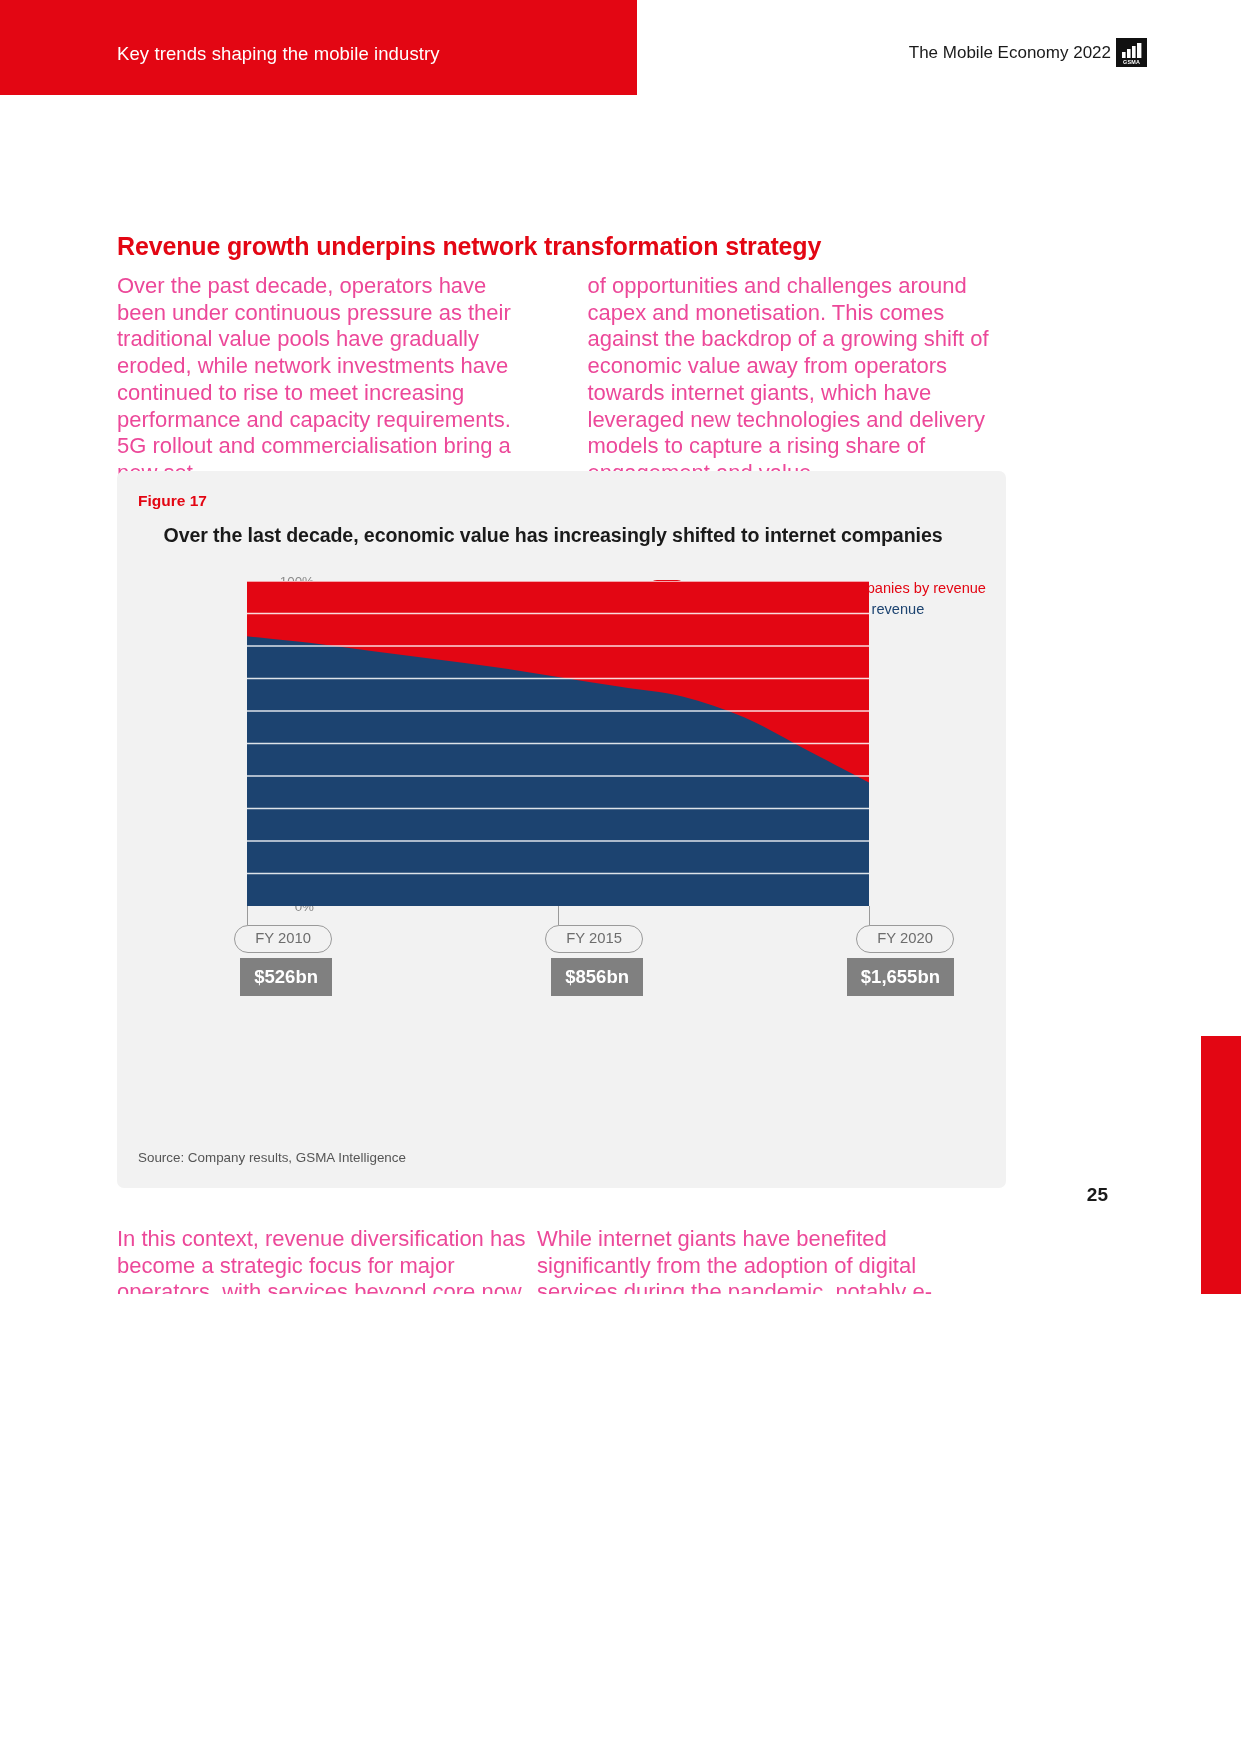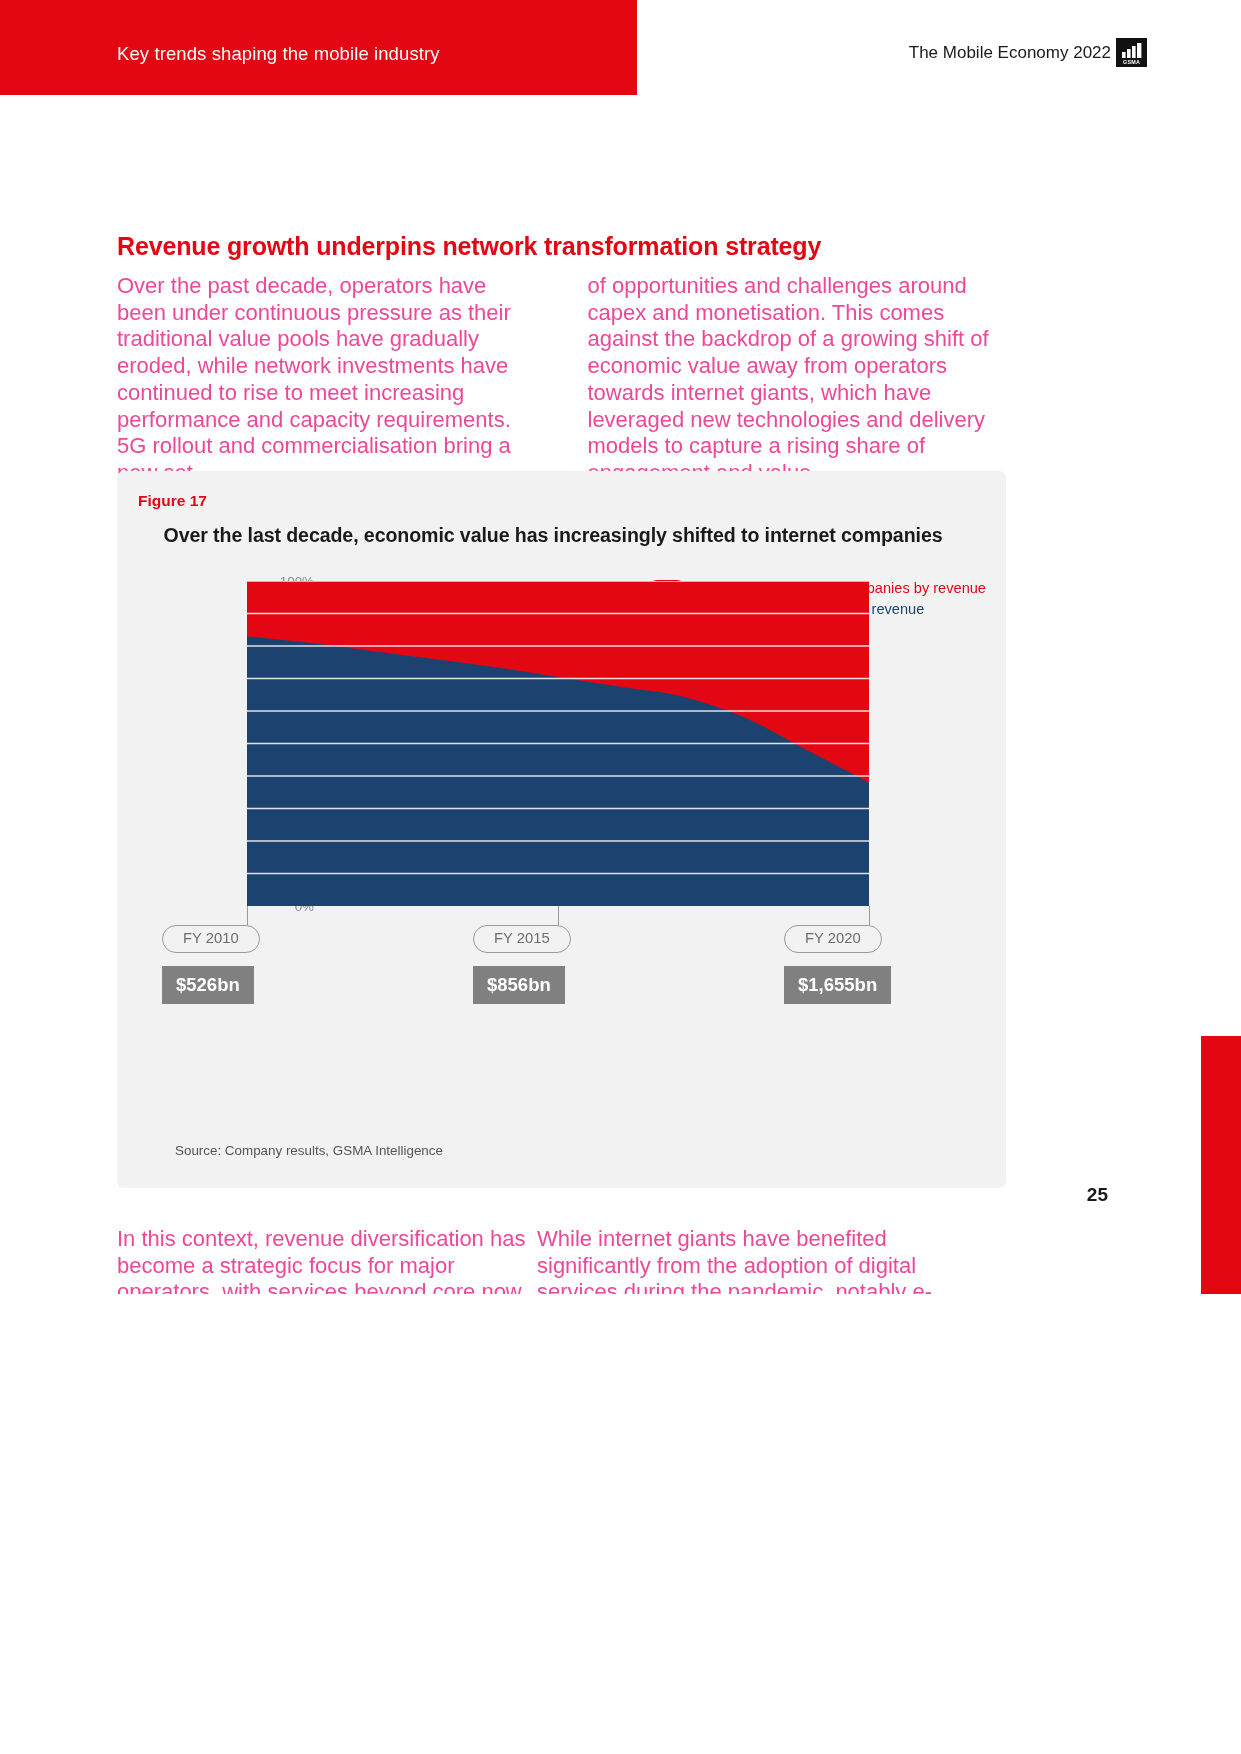--- a/index.html
+++ b/index.html
@@ -97,49 +97,49 @@
     white-space: nowrap;
   }
   .plot {
     position: absolute; left: 130px; top: 0;
     width: 622px; height: 325px;
   }
   .plot svg { display: block; }
 
   
   .x-items { position: absolute; left: 0; top: 0; width: 889px; height: 160px; }
-  .x-item { position: absolute; top: 0; width: 170px; margin-left: -85px; text-align: left; }
+  .x-item { position: absolute; top: 0; width: 170px; margin-left: -85px; text-align: right; }
   .x-stem {
     width: 1px; height: 19px; background: #9a9a9a;
     margin: 0 auto;
   }
   .x-pill {
     display: inline-block;
     border: 1px solid #9a9a9a; border-radius: 16px;
     padding: 5px 20px 6px;
     font-size: 14.8px; color: #6d6d6d; background: #f2f2f2;
     line-height: 1;
   }
-  .x-callout { position: relative; margin-top: 23px; display: inline-block; }
+  .x-callout { position: relative; margin-top: 15px; display: inline-block; }
   .x-callout .arrow {
     position: absolute; left: 50%; top: -8px; transform: translateX(-50%);
     width: 0; height: 0;
     border-left: 9px solid transparent; border-right: 9px solid transparent;
     border-bottom: 9px solid #808080;
   }
   .x-callout .box {
     background: #808080; color: #ffffff;
     font-size: 18.5px; font-weight: bold;
     padding: 8px 14px 9px; line-height: 1;
     white-space: nowrap;
   }
 
   .source-note {
-    position: absolute; left: 21px; bottom: 30px;
-    font-size: 13.4px; color: #555555; margin-left: 37px;
+    position: absolute; left: 21px; bottom: 23px;
+    font-size: 13.4px; color: #555555;
   }
 
   
   .bottom-cols {
     position: absolute; left: 117px; top: 1226px;
     width: 890px;
     display: flex; 
   }
   .bottom-cols .col { width: 420px; }
 

